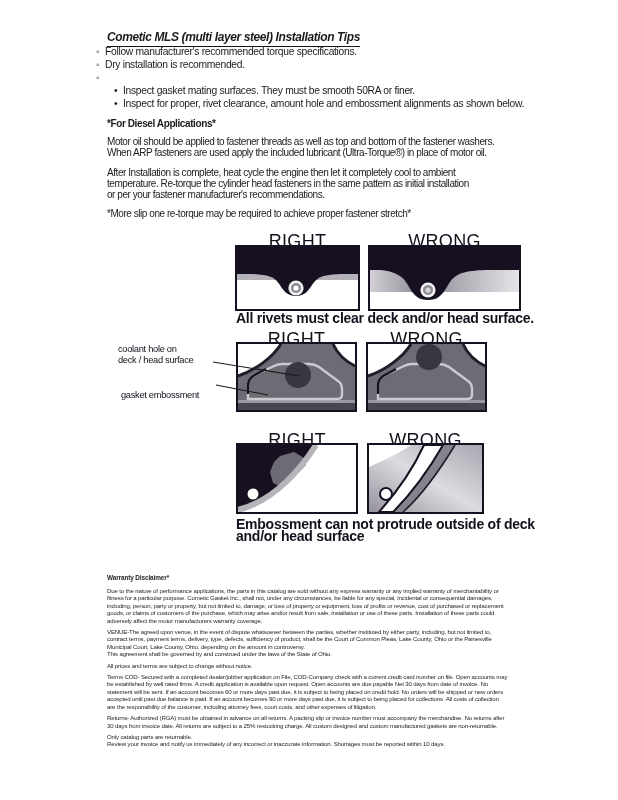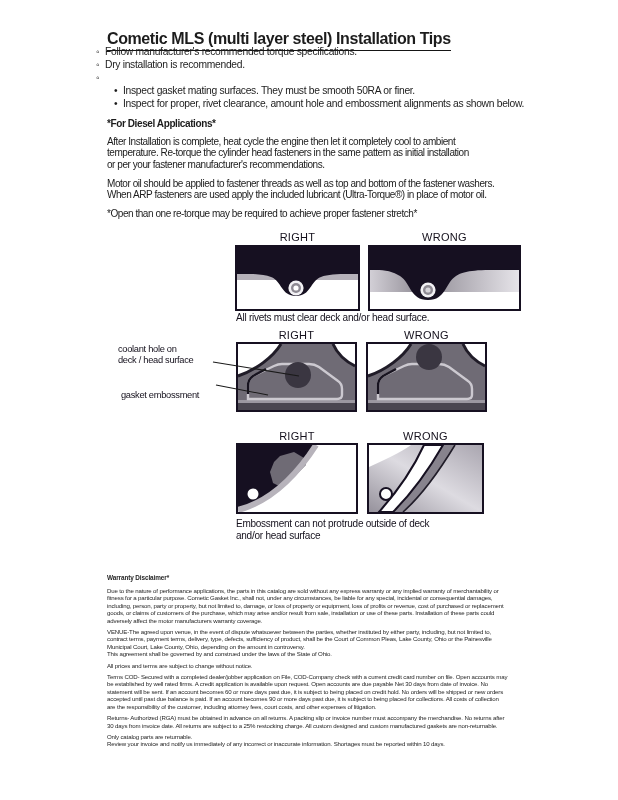--- a/index.html
+++ b/index.html
@@ -2,36 +2,36 @@
 <html style="--ink: #1c1c1c; --diagram-black: #161021; --diagram-gray: #6f6b75; --deck-gray: #b5b1b9; --embossment-line: #ccc9d0; --hole-dark: #3a3641;"><head>
 <meta charset="utf-8">
 <style>
   html,body{margin:0;padding:0;background:#ffffff;}
   .page{
     position:relative;width:618px;height:800px;background:#fff;overflow:hidden;
     font-family:"Liberation Sans", sans-serif;color:var(--ink,#1c1c1c);
   }
   
   .doc-title{
-    position:absolute;left:107px;top:30px;font-size:16px;font-weight:bold;
-    letter-spacing:-0.4px;border-bottom:1.6px solid #151515;padding-bottom:2px;white-space:nowrap;
+    position:absolute;left:107px;top:30px;font-size:12px;font-weight:bold;
+    letter-spacing:-0.4px;border-bottom:1.6px solid #151515;padding-bottom:2px;white-space:nowrap;font-style:italic;
   }
   .bullets{position:absolute;left:96px;top:46px;width:430px;}
   .bullet{display:flex;font-size:10.3px;line-height:12.9px;letter-spacing:-0.3px;}
   .bullet .marker{width:9px;flex:0 0 9px;text-align:left;}
   .bullet.sub{margin-left:18px;}
   
   .diesel{position:absolute;left:107px;top:118px;width:416px;}
   .diesel-heading{font-size:10px;font-weight:bold;letter-spacing:-0.4px;margin-bottom:7px;}
   .para{font-size:10px;line-height:11.3px;letter-spacing:-0.45px;white-space:pre-line;margin-bottom:8px;}
   
-  .dg-label{position:absolute;font-size:11px;letter-spacing:0.3px;text-align:center;color:#14101c;}
+  .dg-label{position:absolute;font-size:18px;letter-spacing:0.3px;text-align:center;color:#14101c;}
   .dg-box{position:absolute;}
   .dg-box svg{display:block;width:100%;height:100%;}
-  .dg-caption{position:absolute;font-size:10px;font-weight:normal;letter-spacing:-0.25px;line-height:12px;white-space:pre-line;color:#14101c;}
+  .dg-caption{position:absolute;font-size:14px;font-weight:bold;letter-spacing:-0.25px;line-height:12px;white-space:pre-line;color:#14101c;}
   .side-label{position:absolute;font-size:9.3px;line-height:10.6px;letter-spacing:-0.3px;text-align:left;white-space:pre-line;color:#14101c;}
   .pointer-lines{position:absolute;left:0;top:342px;width:618px;height:70px;pointer-events:none;}
   
   .disclaimer{position:absolute;left:107px;top:574px;width:436px;color:#262626;}
   .disc-heading{font-size:6.4px;font-weight:bold;letter-spacing:-0.1px;margin-bottom:6px;}
   .disc-para{font-size:6.1px;line-height:7.4px;letter-spacing:-0.15px;white-space:pre-line;margin-bottom:4px;}
   .footer-code{position:absolute;left:385px;top:761px;font-size:13.5px;color:#3b82f6;letter-spacing:0.2px;margin-top:38px;}
 </style>
 </head>
 <body>
@@ -57,26 +57,26 @@
       <span>Inspect gasket mating surfaces.  They must be smooth 50RA or finer.</span>
     </div>
     <div class="bullet sub">
       <span class="marker">•</span>
       <span>Inspect for proper, rivet clearance, amount hole and embossment alignments as shown below.</span>
     </div>
   </div>
 
   <div class="diesel">
     <div class="diesel-heading">*For Diesel Applications*</div>
+    <div class="para">Motor oil should be applied to fastener threads as well as top and bottom of the fastener washers.
+When ARP fasteners are used apply the included lubricant (Ultra-Torque®) in place of motor oil.</div>
     <div class="para">After Installation is complete, heat cycle the engine then let it completely cool to ambient
 temperature. Re-torque the cylinder head fasteners in the same pattern as initial installation
 or per your fastener manufacturer's recommendations.</div>
-    <div class="para">Motor oil should be applied to fastener threads as well as top and bottom of the fastener washers.
-When ARP fasteners are used apply the included lubricant (Ultra-Torque®) in place of motor oil.</div>
-    <div class="para">*Open than one re-torque may be required to achieve proper fastener stretch*</div>
+    <div class="para">*More slip one re-torque may be required to achieve proper fastener stretch*</div>
   </div>
 
   <div class="dg-label" style="left:235px;top:231px;width:125px;">RIGHT</div>
   <div class="dg-label" style="left:368px;top:231px;width:153px;">WRONG</div>
 
   <div class="dg-box" style="left:235px;top:245px;width:125px;height:66px;">
     <svg viewBox="0 0 125 66">
       <rect width="125" height="66" fill="#161021"></rect>
       <rect x="2" y="35" width="121" height="29" fill="#ffffff"></rect>
       <rect x="2" y="29" width="121" height="6" fill="#b5b1b9"></rect>

